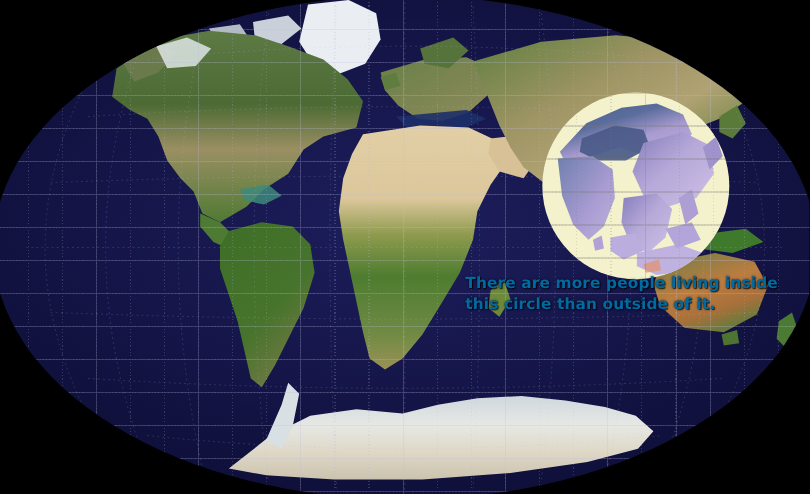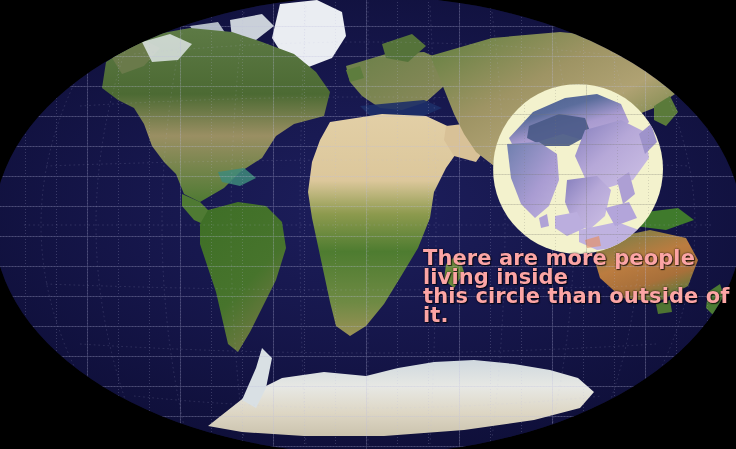--- a/index.html
+++ b/index.html
@@ -34,21 +34,21 @@
       repeating-linear-gradient(to right, #000 0 1px, transparent 1px 31px),
       repeating-linear-gradient(to bottom, #000 0 1px, transparent 1px 30px);
   }
   #graticule-curve{position:absolute;inset:0;opacity:.40;}
 
   .land{position:absolute;}
 
   
   #caption{
     position:absolute;left:423px;top:249px;width:310px;
-    color:#fca5a5;font-size:21px;font-weight:bold;line-height:19px;
+    color:#0369a1;font-size:14px;font-weight:bold;line-height:19px;
     letter-spacing:.1px;
     text-shadow:0 0 2px rgba(0,0,0,.85), 1px 1px 1px rgba(0,0,0,.7);
     white-space:pre-line;
   }
 
   
   #highlight-circle{
     position:absolute;left:493px;top:84px;width:170px;height:170px;
     border-radius:50%;overflow:hidden;
     background:#f3f2cd;

